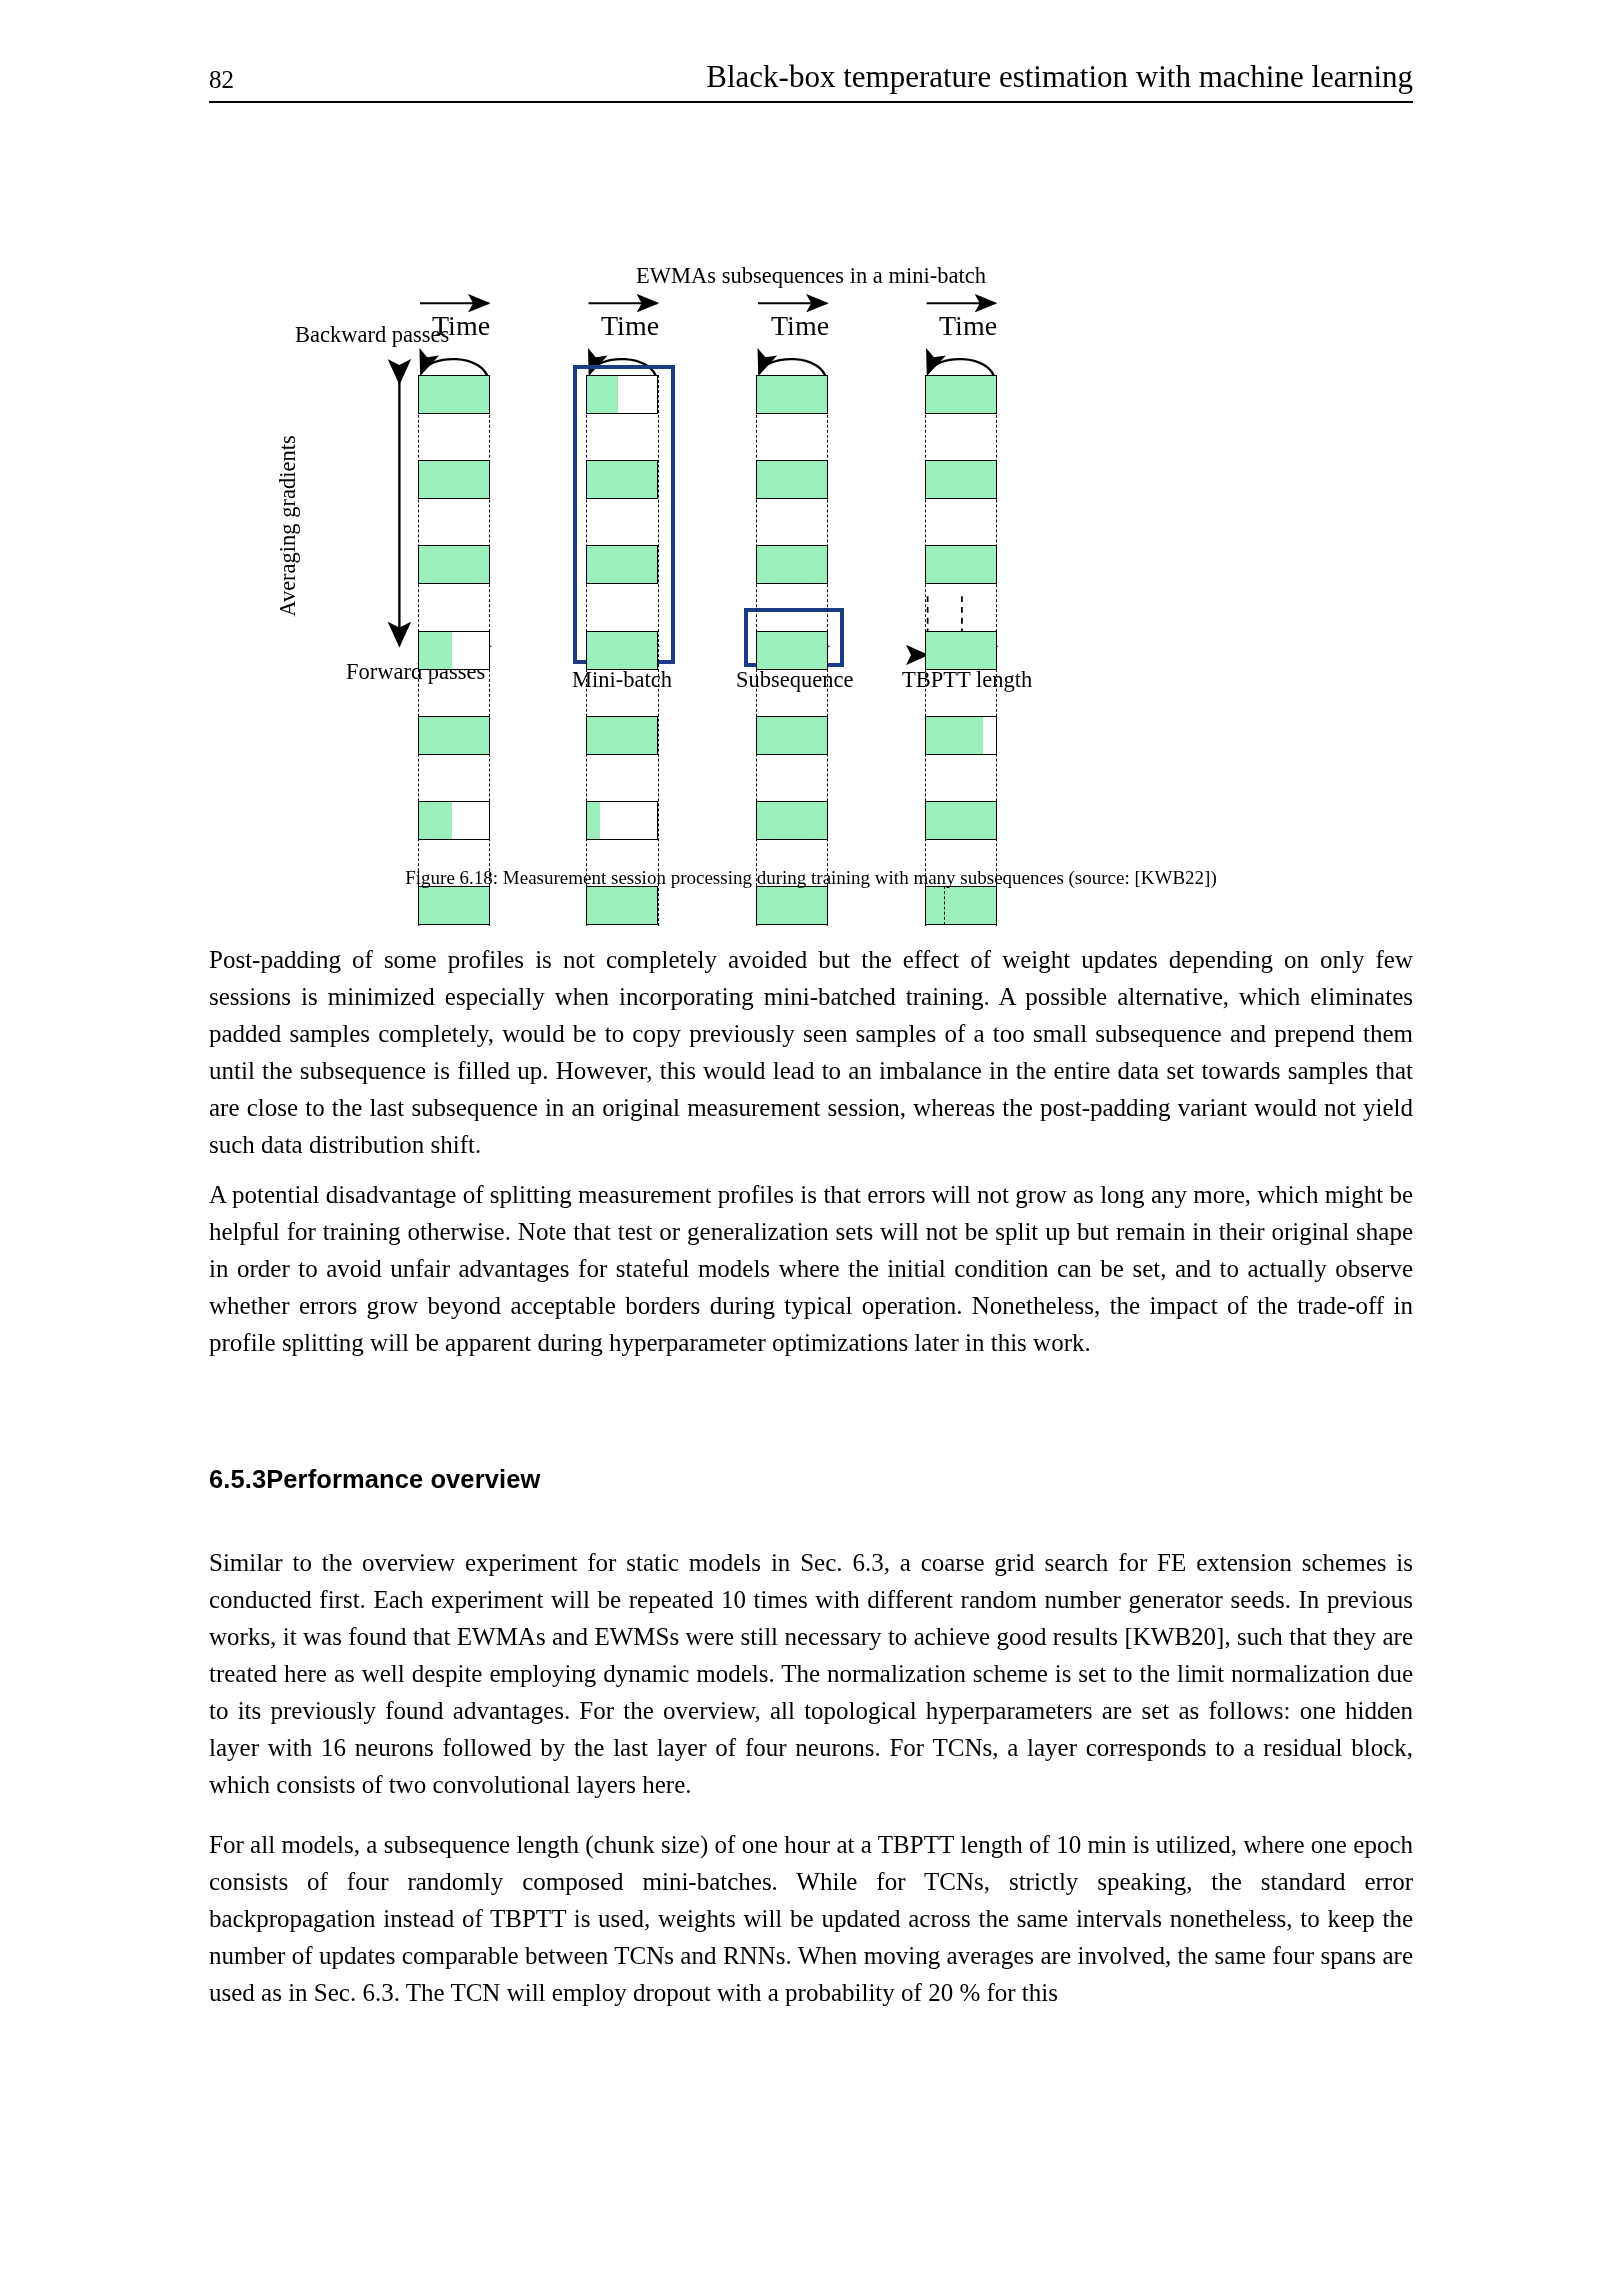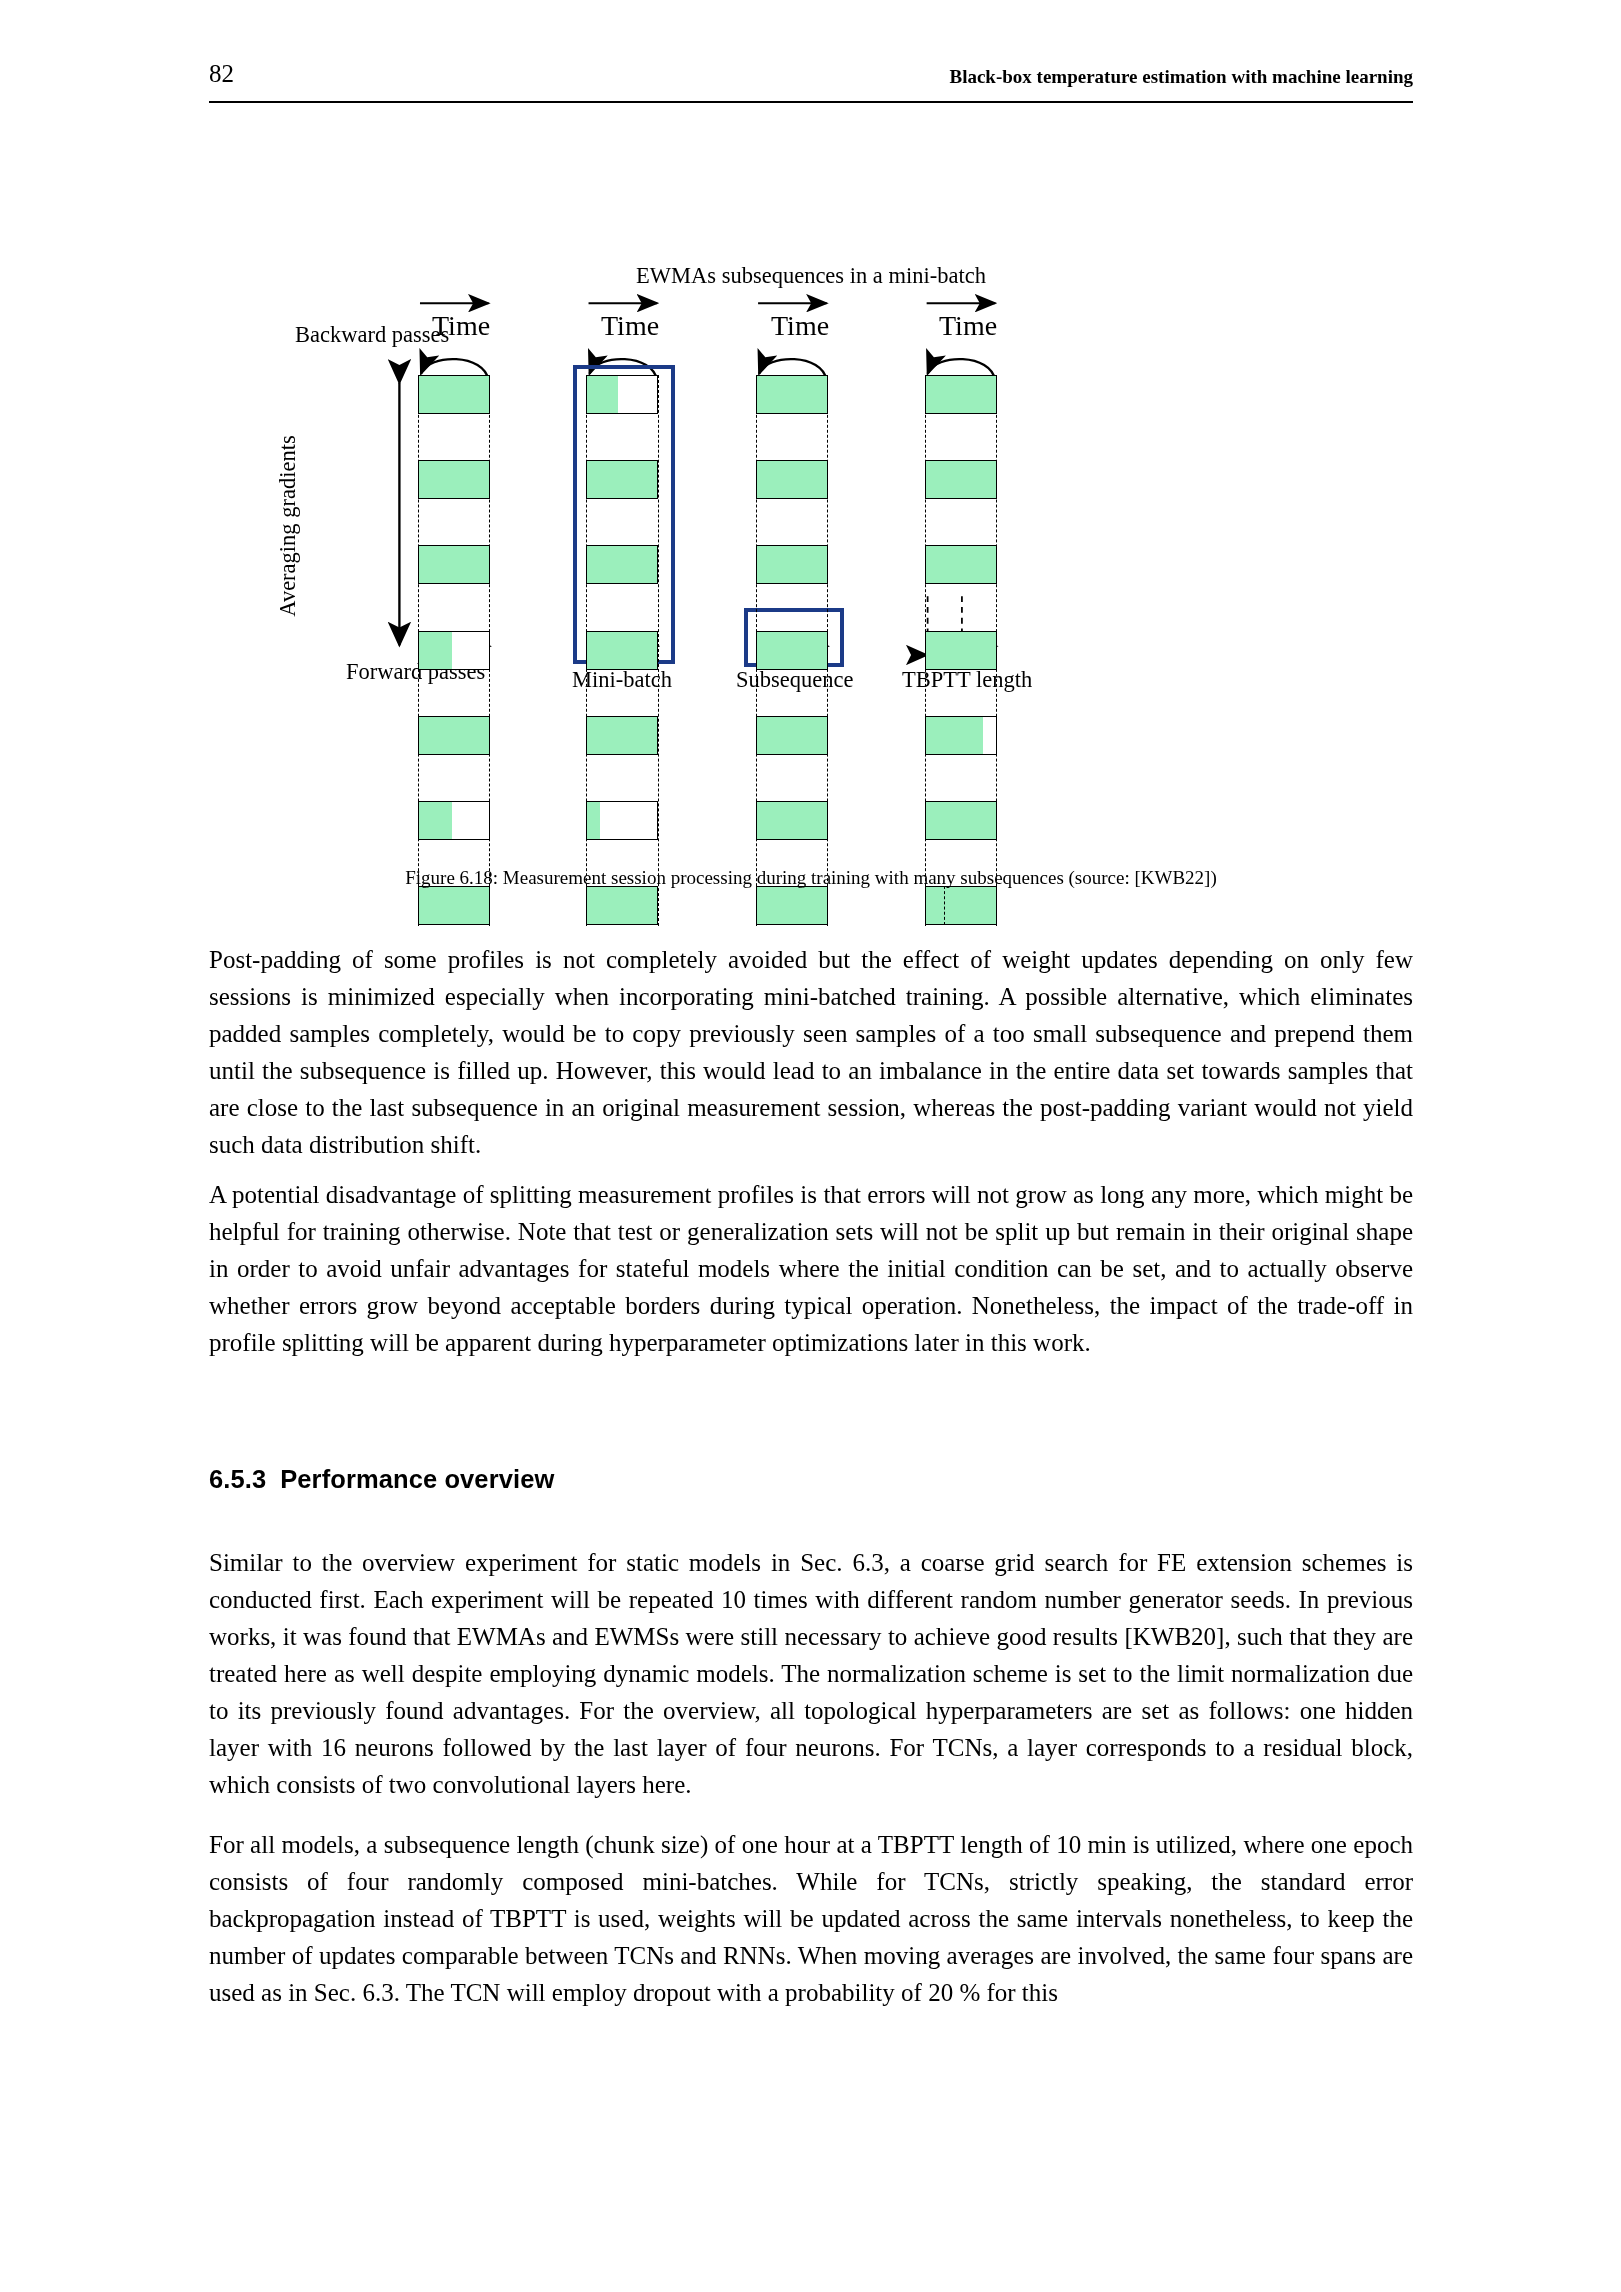--- a/index.html
+++ b/index.html
@@ -30,23 +30,22 @@
     width: 1204px;
     display: flex;
     align-items: flex-end;
     justify-content: space-between;
   }
   .header-page-number {
     font-size: 25px;
     line-height: 1;
   }
   .header-title {
-    font-size: 19px;
+    font-size: 31px;
     line-height: 1;
-    font-weight: bold;
   }
   .header-rule {
     position: absolute;
     left: 209px;
     top: 101px;
     width: 1204px;
     height: 1.6px;
     background: #000000;
   }
 
@@ -63,21 +62,21 @@
   }
 
   .section-heading {
     position: absolute;
     left: 209px;
     font-family: "Liberation Sans", "DejaVu Sans", sans-serif;
     font-weight: bold;
     font-size: 25.5px;
     letter-spacing: 0.1px;
   }
-  .section-heading .num { margin-right: 14px; }
+  .section-heading .num { margin-right: 0; }
 
   .figcaption {
     position: absolute;
     left: 209px;
     width: 1204px;
     font-size: 19px;
     line-height: 33px;
     text-align: center;
   }
 

